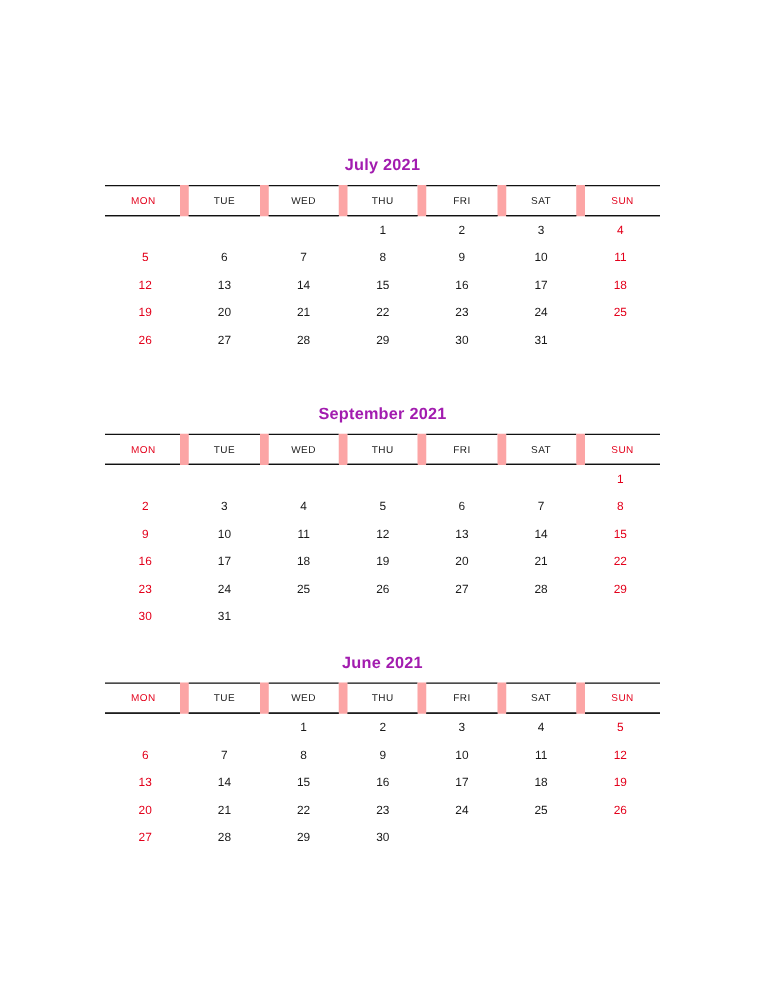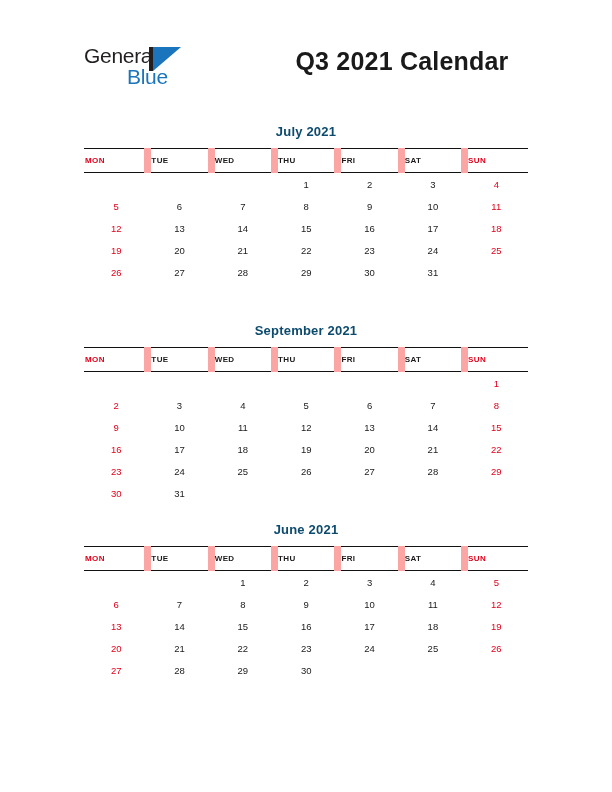--- a/index.html
+++ b/index.html
@@ -101,36 +101,36 @@
   
   .month {
     position: absolute;
     left: 84px;
     width: 444px;
   }
   .month-title {
     text-align: center;
     font-size: 13px;
     font-weight: bold;
-    color: #0c4a6e;
+    color: #a21caf;
     letter-spacing: 0.2px;
     margin-bottom: 9px;
     font-family: "Liberation Sans", sans-serif;
   }
   table.cal {
     border-collapse: collapse;
     width: 444px;
     table-layout: fixed;
   }
   table.cal thead th {
     font-size: 8px;
-    font-weight: bold;
+    font-weight: normal;
     letter-spacing: 0.4px;
     color: #1a1a1a;
-    text-align: left;
+    text-align: center;
     padding: 4px 0 4px 0;
     height: 15px;
     border-top: 1.2px solid #111111;
     border-bottom: 1.2px solid #111111;
     border-left: 1px solid transparent;
     font-family: "Liberation Sans", sans-serif;
   }
   table.cal thead th.weekend {
     color: #e3001b;
   }
@@ -156,33 +156,20 @@
   
   #month-0 { top: 124px; }
   #month-1 { top: 323px; }
   #month-2 { top: 522px; }
 </style>
 </head>
 <body>
 
 <div class="page">
 
-  <div class="header">
-
-    <div class="logo">
-      <span class="logo-general">General</span>
-      <span class="logo-mark">
-        <span class="logo-bar"></span>
-        <span class="logo-tri"></span>
-      </span>
-      <span class="logo-blue">Blue</span>
-    </div>
-
-    <div class="main-title">Q3 2021 Calendar</div>
-  </div>
 
   <div class="month" id="month-0">
     <div class="month-title">July 2021</div>
     <table class="cal">
       <thead>
         <tr>
             <th class="weekend">MON</th>
             <th>TUE</th>
             <th>WED</th>
             <th>THU</th>

